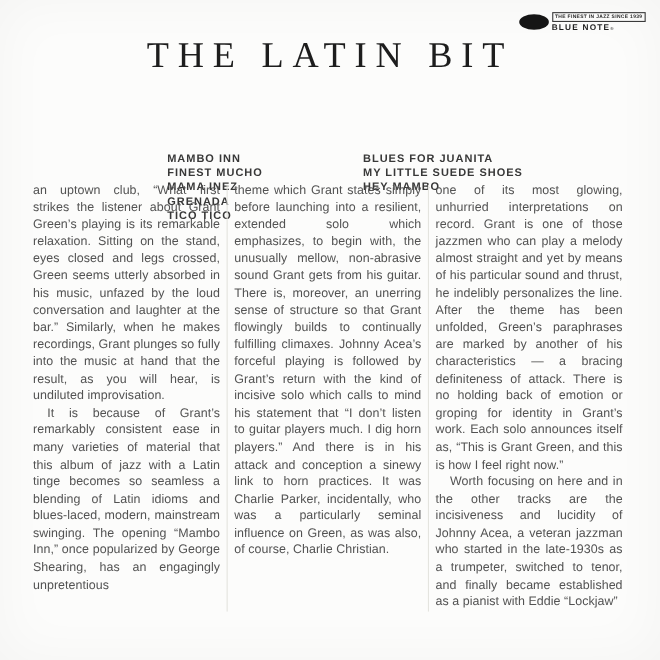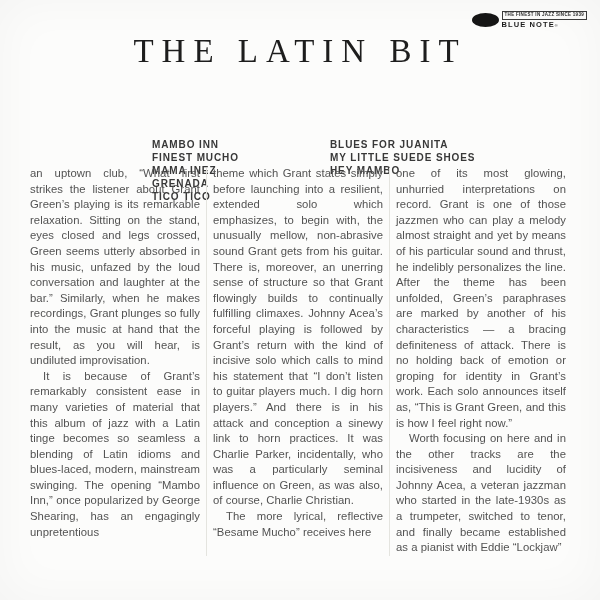--- a/index.html
+++ b/index.html
@@ -109,21 +109,20 @@
   </div>
 
   <div class="columns">
     <div class="col">
       <p>an uptown club, “What first strikes the listener about Grant Green’s playing is its remarkable relaxation. Sitting on the stand, eyes closed and legs crossed, Green seems utterly absorbed in his music, unfazed by the loud conversation and laughter at the bar.” Similarly, when he makes recordings, Grant plunges so fully into the music at hand that the result, as you will hear, is undiluted improvisation.</p>
       <p class="indent">It is because of Grant’s remarkably consistent ease in many varieties of material that this album of jazz with a Latin tinge becomes so seamless a blending of Latin idioms and blues-laced, modern, mainstream swinging. The opening “Mambo Inn,” once popularized by George Shearing, has an engagingly unpretentious</p>
     </div>
     <div class="rule"></div>
     <div class="col">
       <p>theme which Grant states simply before launching into a resilient, extended solo which emphasizes, to begin with, the unusually mellow, non-abrasive sound Grant gets from his guitar. There is, moreover, an unerring sense of structure so that Grant flowingly builds to continually fulfilling climaxes. Johnny Acea’s forceful playing is followed by Grant’s return with the kind of incisive solo which calls to mind his statement that “I don’t listen to guitar players much. I dig horn players.” And there is in his attack and conception a sinewy link to horn practices. It was Charlie Parker, incidentally, who was a particularly seminal influence on Green, as was also, of course, Charlie Christian.</p>
-      <p class="indent">The more lyrical, reflective “Besame Mucho” receives here</p>
     </div>
     <div class="rule"></div>
     <div class="col">
       <p>one of its most glowing, unhurried interpretations on record. Grant is one of those jazzmen who can play a melody almost straight and yet by means of his particular sound and thrust, he indelibly personalizes the line. After the theme has been unfolded, Green’s paraphrases are marked by another of his characteristics — a bracing definiteness of attack. There is no holding back of emotion or groping for identity in Grant’s work. Each solo announces itself as, “This is Grant Green, and this is how I feel right now.”</p>
       <p class="indent">Worth focusing on here and in the other tracks are the incisiveness and lucidity of Johnny Acea, a veteran jazzman who started in the late-1930s as a trumpeter, switched to tenor, and finally became established as a pianist with Eddie “Lockjaw”</p>
     </div>
   </div>
 
 </div>
 

